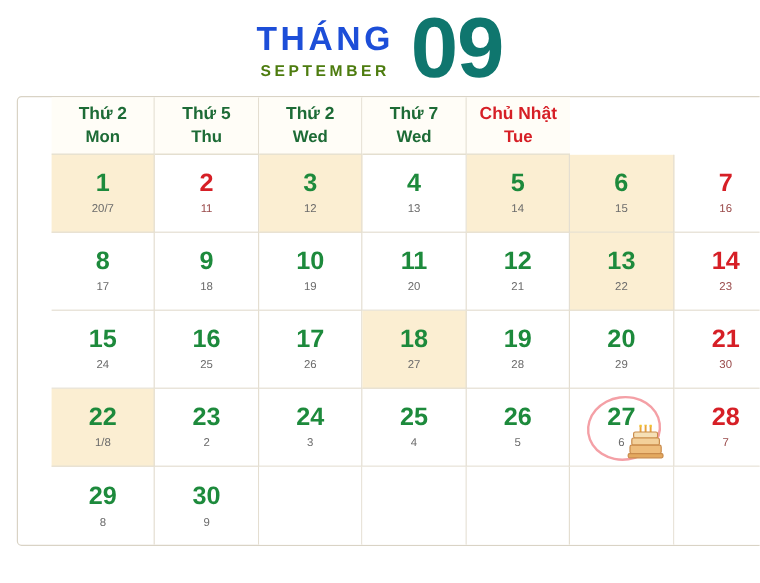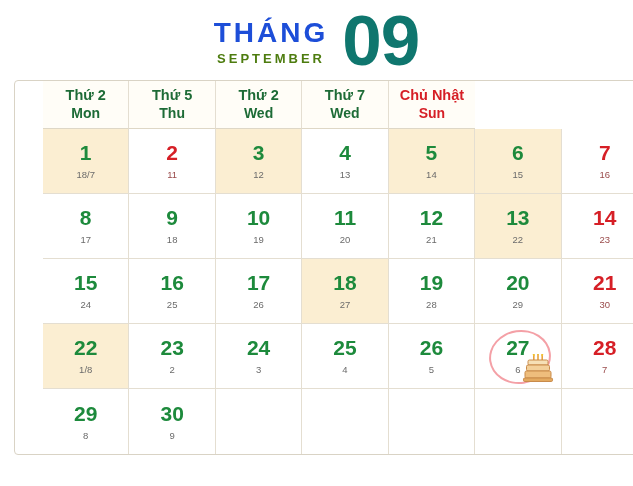--- a/index.html
+++ b/index.html
@@ -200,28 +200,28 @@
       <div class="cell">
         <div class="h-vn">Thứ 2</div>
         <div class="h-en">Wed</div>
       </div>
       <div class="cell">
         <div class="h-vn">Thứ 7</div>
         <div class="h-en">Wed</div>
       </div>
       <div class="cell sun">
         <div class="h-vn">Chủ Nhật</div>
-        <div class="h-en">Sun</div>
+        <div class="h-en">Tue</div>
       </div>
     </div>
 
     <div class="row drow">
       <div class="cell highlight">
         <div class="d-num">1</div>
-        <div class="d-sub">18/7</div>
+        <div class="d-sub">20/7</div>
       </div>
       <div class="cell red">
         <div class="d-num">2</div>
         <div class="d-sub">11</div>
       </div>
       <div class="cell highlight">
         <div class="d-num">3</div>
         <div class="d-sub">12</div>
       </div>
       <div class="cell">

